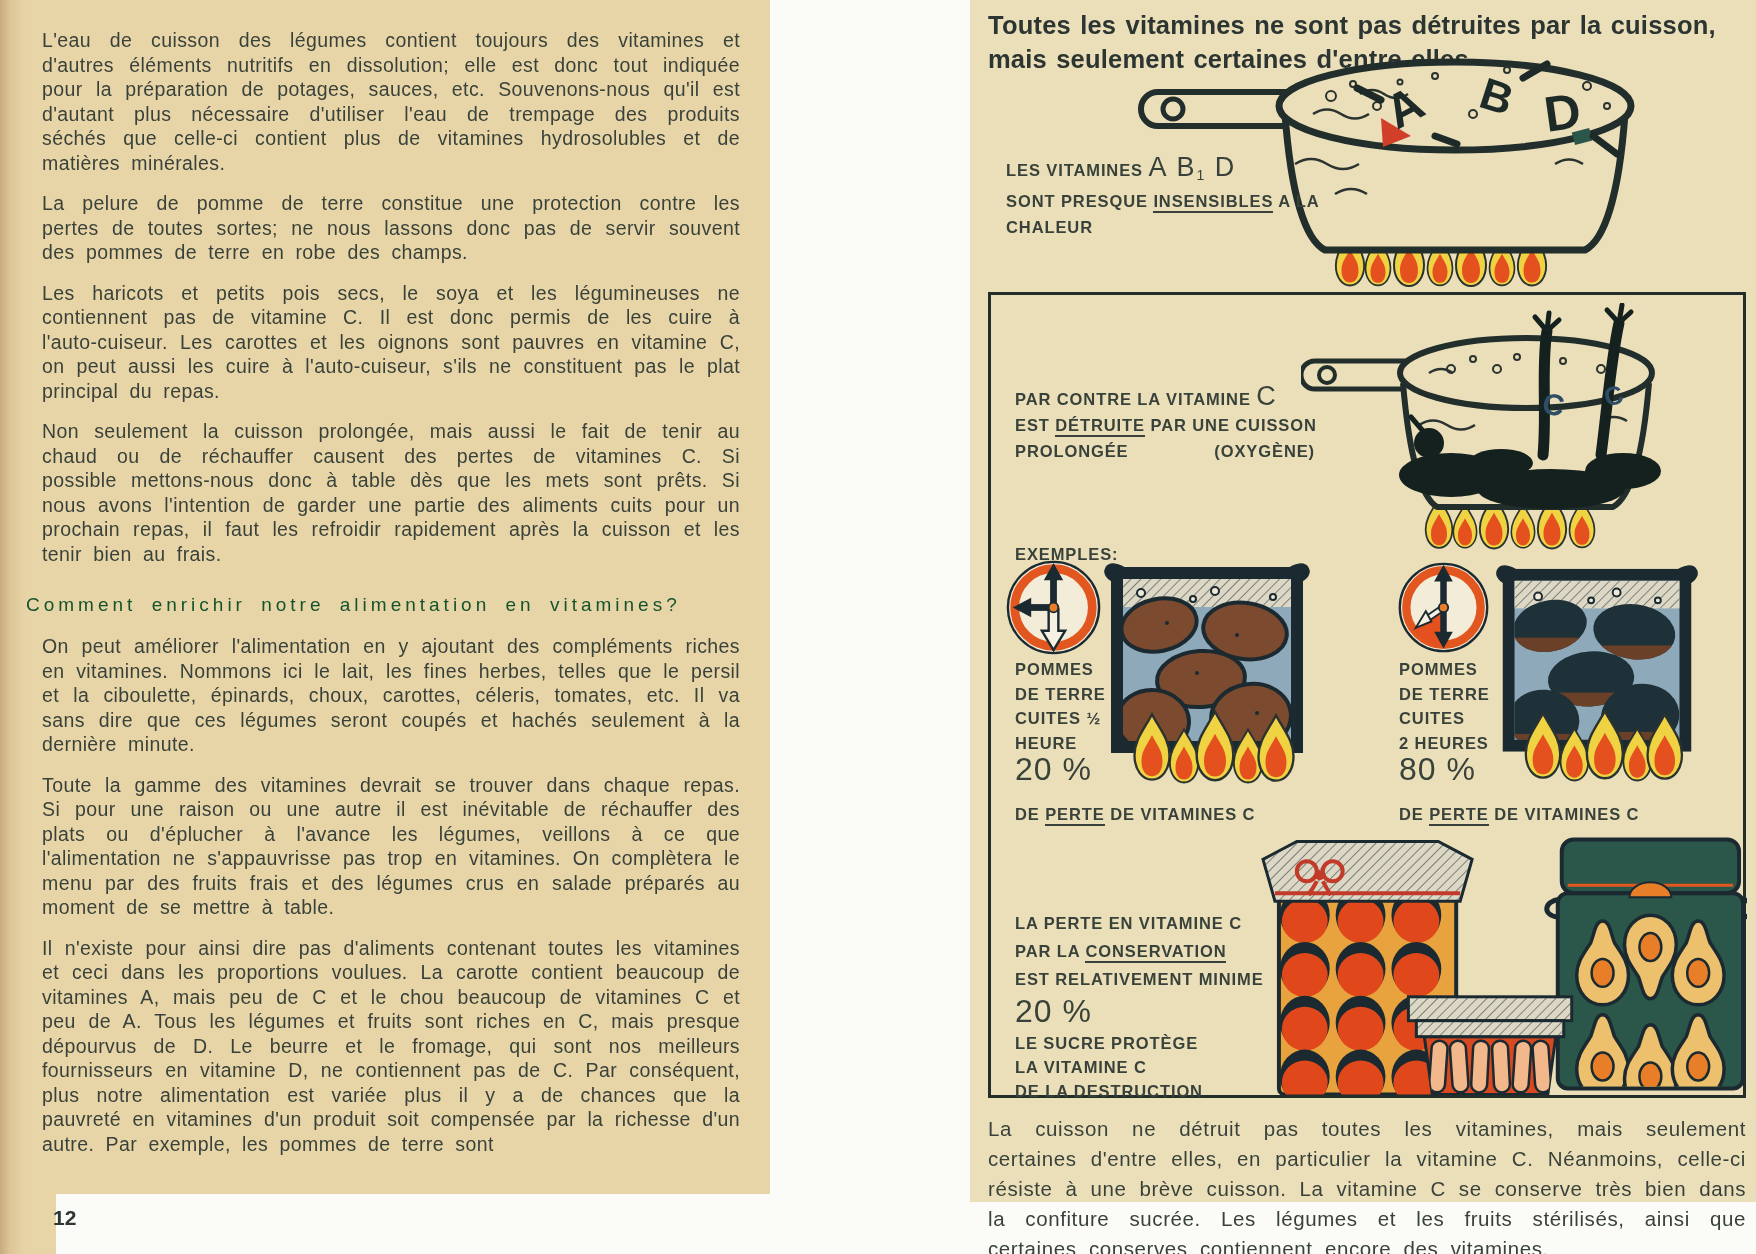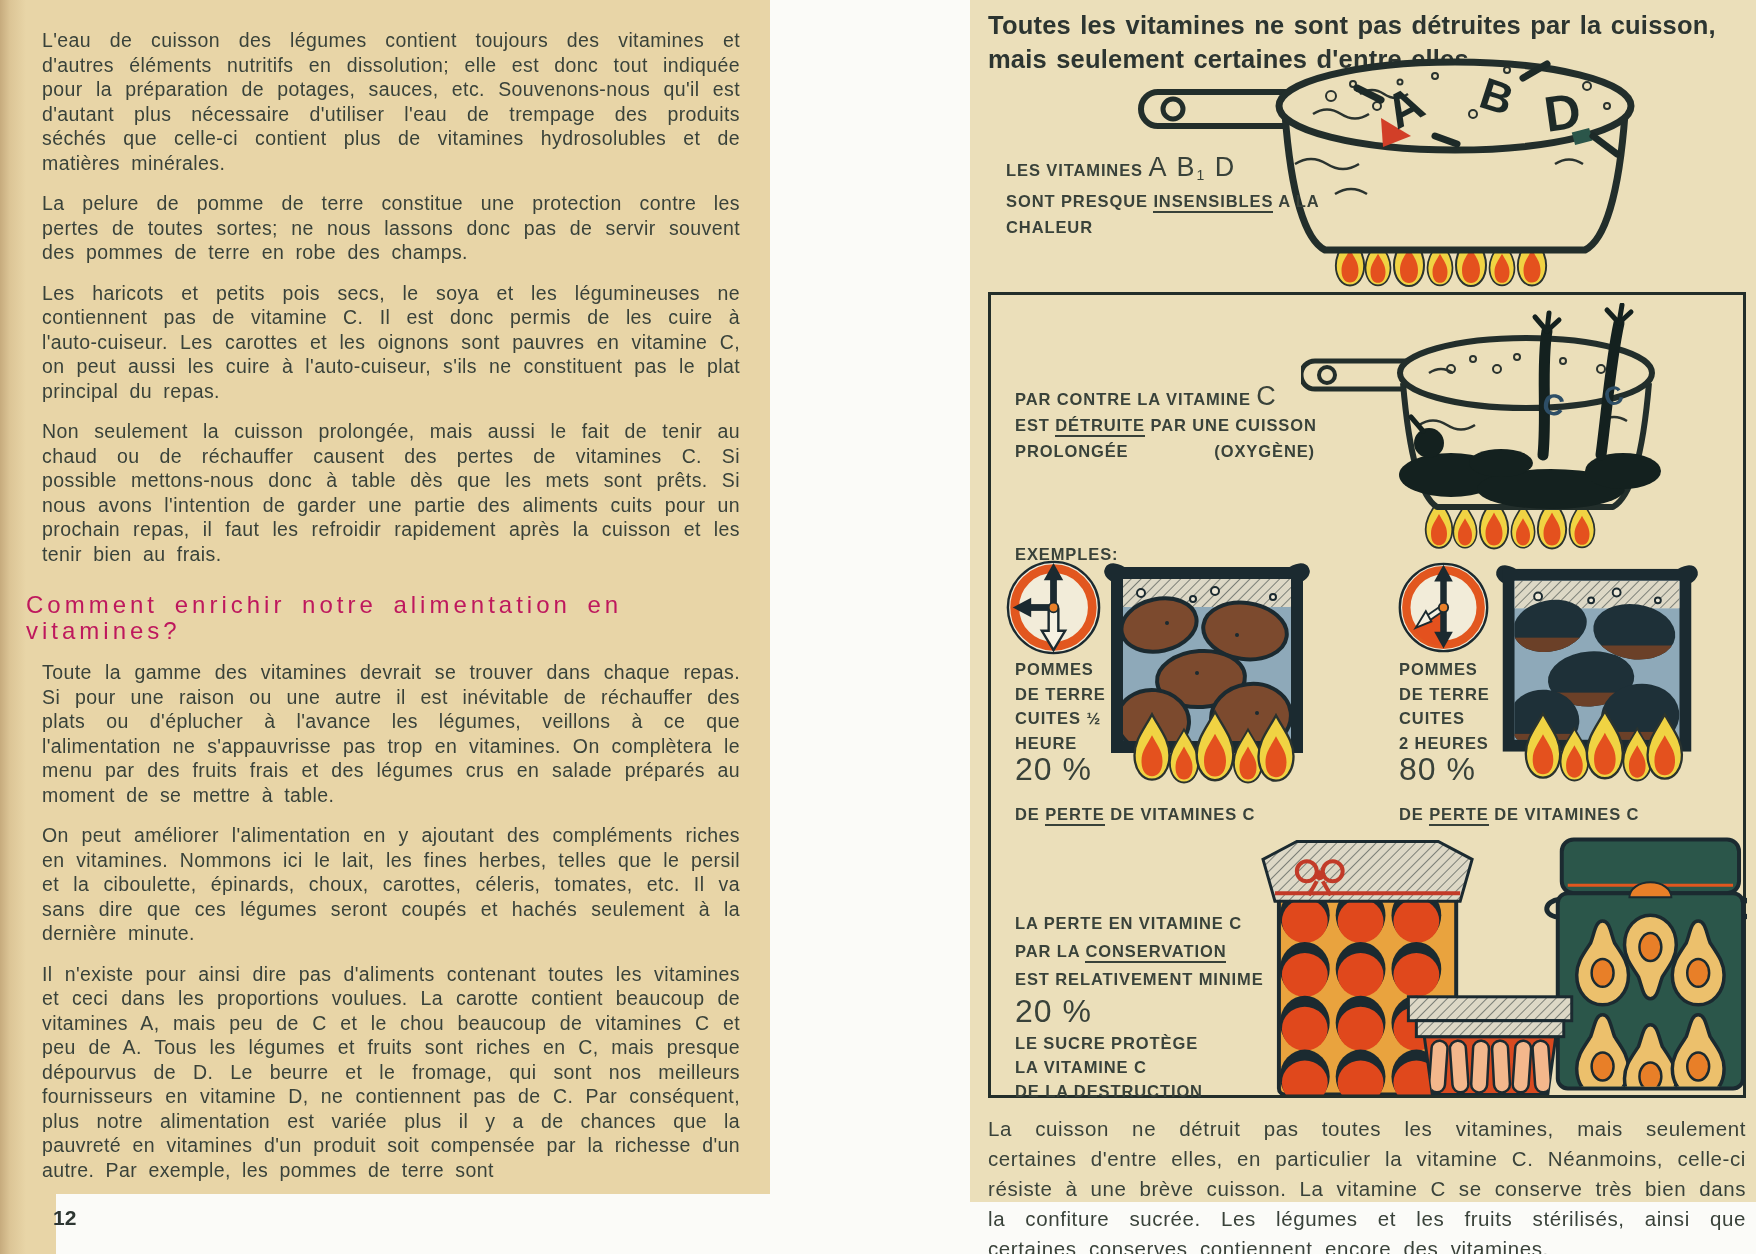--- a/index.html
+++ b/index.html
@@ -25,22 +25,22 @@
   }
   
   .lp-text{
     position:absolute;left:26px;top:12px;width:730px;
     font-size:19.5px;line-height:24.5px;
     letter-spacing:0.4px;word-spacing:5.5px;
     text-align:justify;color:#39423a;
   }
   .lp-text p{margin:16px;}
   .lh{
-    font-size:24px;letter-spacing:4px;word-spacing:6px;
-    text-align:left;line-height:26px;color:#be185d;
+    font-size:19px;letter-spacing:4px;word-spacing:6px;
+    text-align:left;line-height:26px;color:#14532d;
   }
   .lh1{margin:26px 0 14px 0;}
   .lh2{margin:28px 0 14px 0;}
   .blank-box{
     position:absolute;left:56px;top:1194px;width:714px;height:60px;
     background:#fbfbf8;
   }
   .page-num{
     position:absolute;left:16px;top:1206px;
     font-size:21px;font-weight:bold;color:#2e3733;margin-left:37px;
@@ -110,22 +110,22 @@
   </defs>
 </svg>
 
 <div class="left-page">
   <div class="lp-text">
     <p>L'eau de cuisson des légumes contient toujours des vitamines et d'autres éléments nutritifs en dissolution; elle est donc tout indiquée pour la préparation de potages, sauces, etc. Souvenons-nous qu'il est d'autant plus nécessaire d'utiliser l'eau de trempage des produits séchés que celle-ci contient plus de vitamines hydrosolubles et de matières minérales.</p>
     <p>La pelure de pomme de terre constitue une protection contre les pertes de toutes sortes; ne nous lassons donc pas de servir souvent des pommes de terre en robe des champs.</p>
     <p>Les haricots et petits pois secs, le soya et les légumineuses ne contiennent pas de vitamine C. Il est donc permis de les cuire à l'auto-cuiseur. Les carottes et les oignons sont pauvres en vitamine C, on peut aussi les cuire à l'auto-cuiseur, s'ils ne constituent pas le plat principal du repas.</p>
     <p>Non seulement la cuisson prolongée, mais aussi le fait de tenir au chaud ou de réchauffer causent des pertes de vitamines C. Si possible mettons-nous donc à table dès que les mets sont prêts. Si nous avons l'intention de garder une partie des aliments cuits pour un prochain repas, il faut les refroidir rapidement après la cuisson et les tenir bien au frais.</p>
     <div class="lh lh1">Comment enrichir notre alimentation en vitamines?</div>
+    <p>On peut améliorer l'alimentation en y ajoutant des compléments riches en vitamines. Nommons ici le lait, les fines herbes, telles que le persil et la ciboulette, épinards, choux, carottes, céleris, tomates, etc. Il va sans dire que ces légumes seront coupés et hachés seulement à la dernière minute.</p>
     <p>Toute la gamme des vitamines devrait se trouver dans chaque repas. Si pour une raison ou une autre il est inévitable de réchauffer des plats ou d'éplucher à l'avance les légumes, veillons à ce que l'alimentation ne s'appauvrisse pas trop en vitamines. On complètera le menu par des fruits frais et des légumes crus en salade préparés au moment de se mettre à table.</p>
-    <p>On peut améliorer l'alimentation en y ajoutant des compléments riches en vitamines. Nommons ici le lait, les fines herbes, telles que le persil et la ciboulette, épinards, choux, carottes, céleris, tomates, etc. Il va sans dire que ces légumes seront coupés et hachés seulement à la dernière minute.</p>
     <p>Il n'existe pour ainsi dire pas d'aliments contenant toutes les vitamines et ceci dans les proportions voulues. La carotte contient beaucoup de vitamines A, mais peu de C et le chou beaucoup de vitamines C et peu de A. Tous les légumes et fruits sont riches en C, mais presque dépourvus de D. Le beurre et le fromage, qui sont nos meilleurs fournisseurs en vitamine D, ne contiennent pas de C. Par conséquent, plus notre alimentation est variée plus il y a de chances que la pauvreté en vitamines d'un produit soit compensée par la richesse d'un autre. Par exemple, les pommes de terre sont</p>
   </div>
   <div class="blank-box"></div>
   <div class="page-num">12</div>
 </div>
 
 <div class="right-page">
 
   <div class="rp-title">
     <div>Toutes les vitamines ne sont pas détruites par la cuisson,</div>

